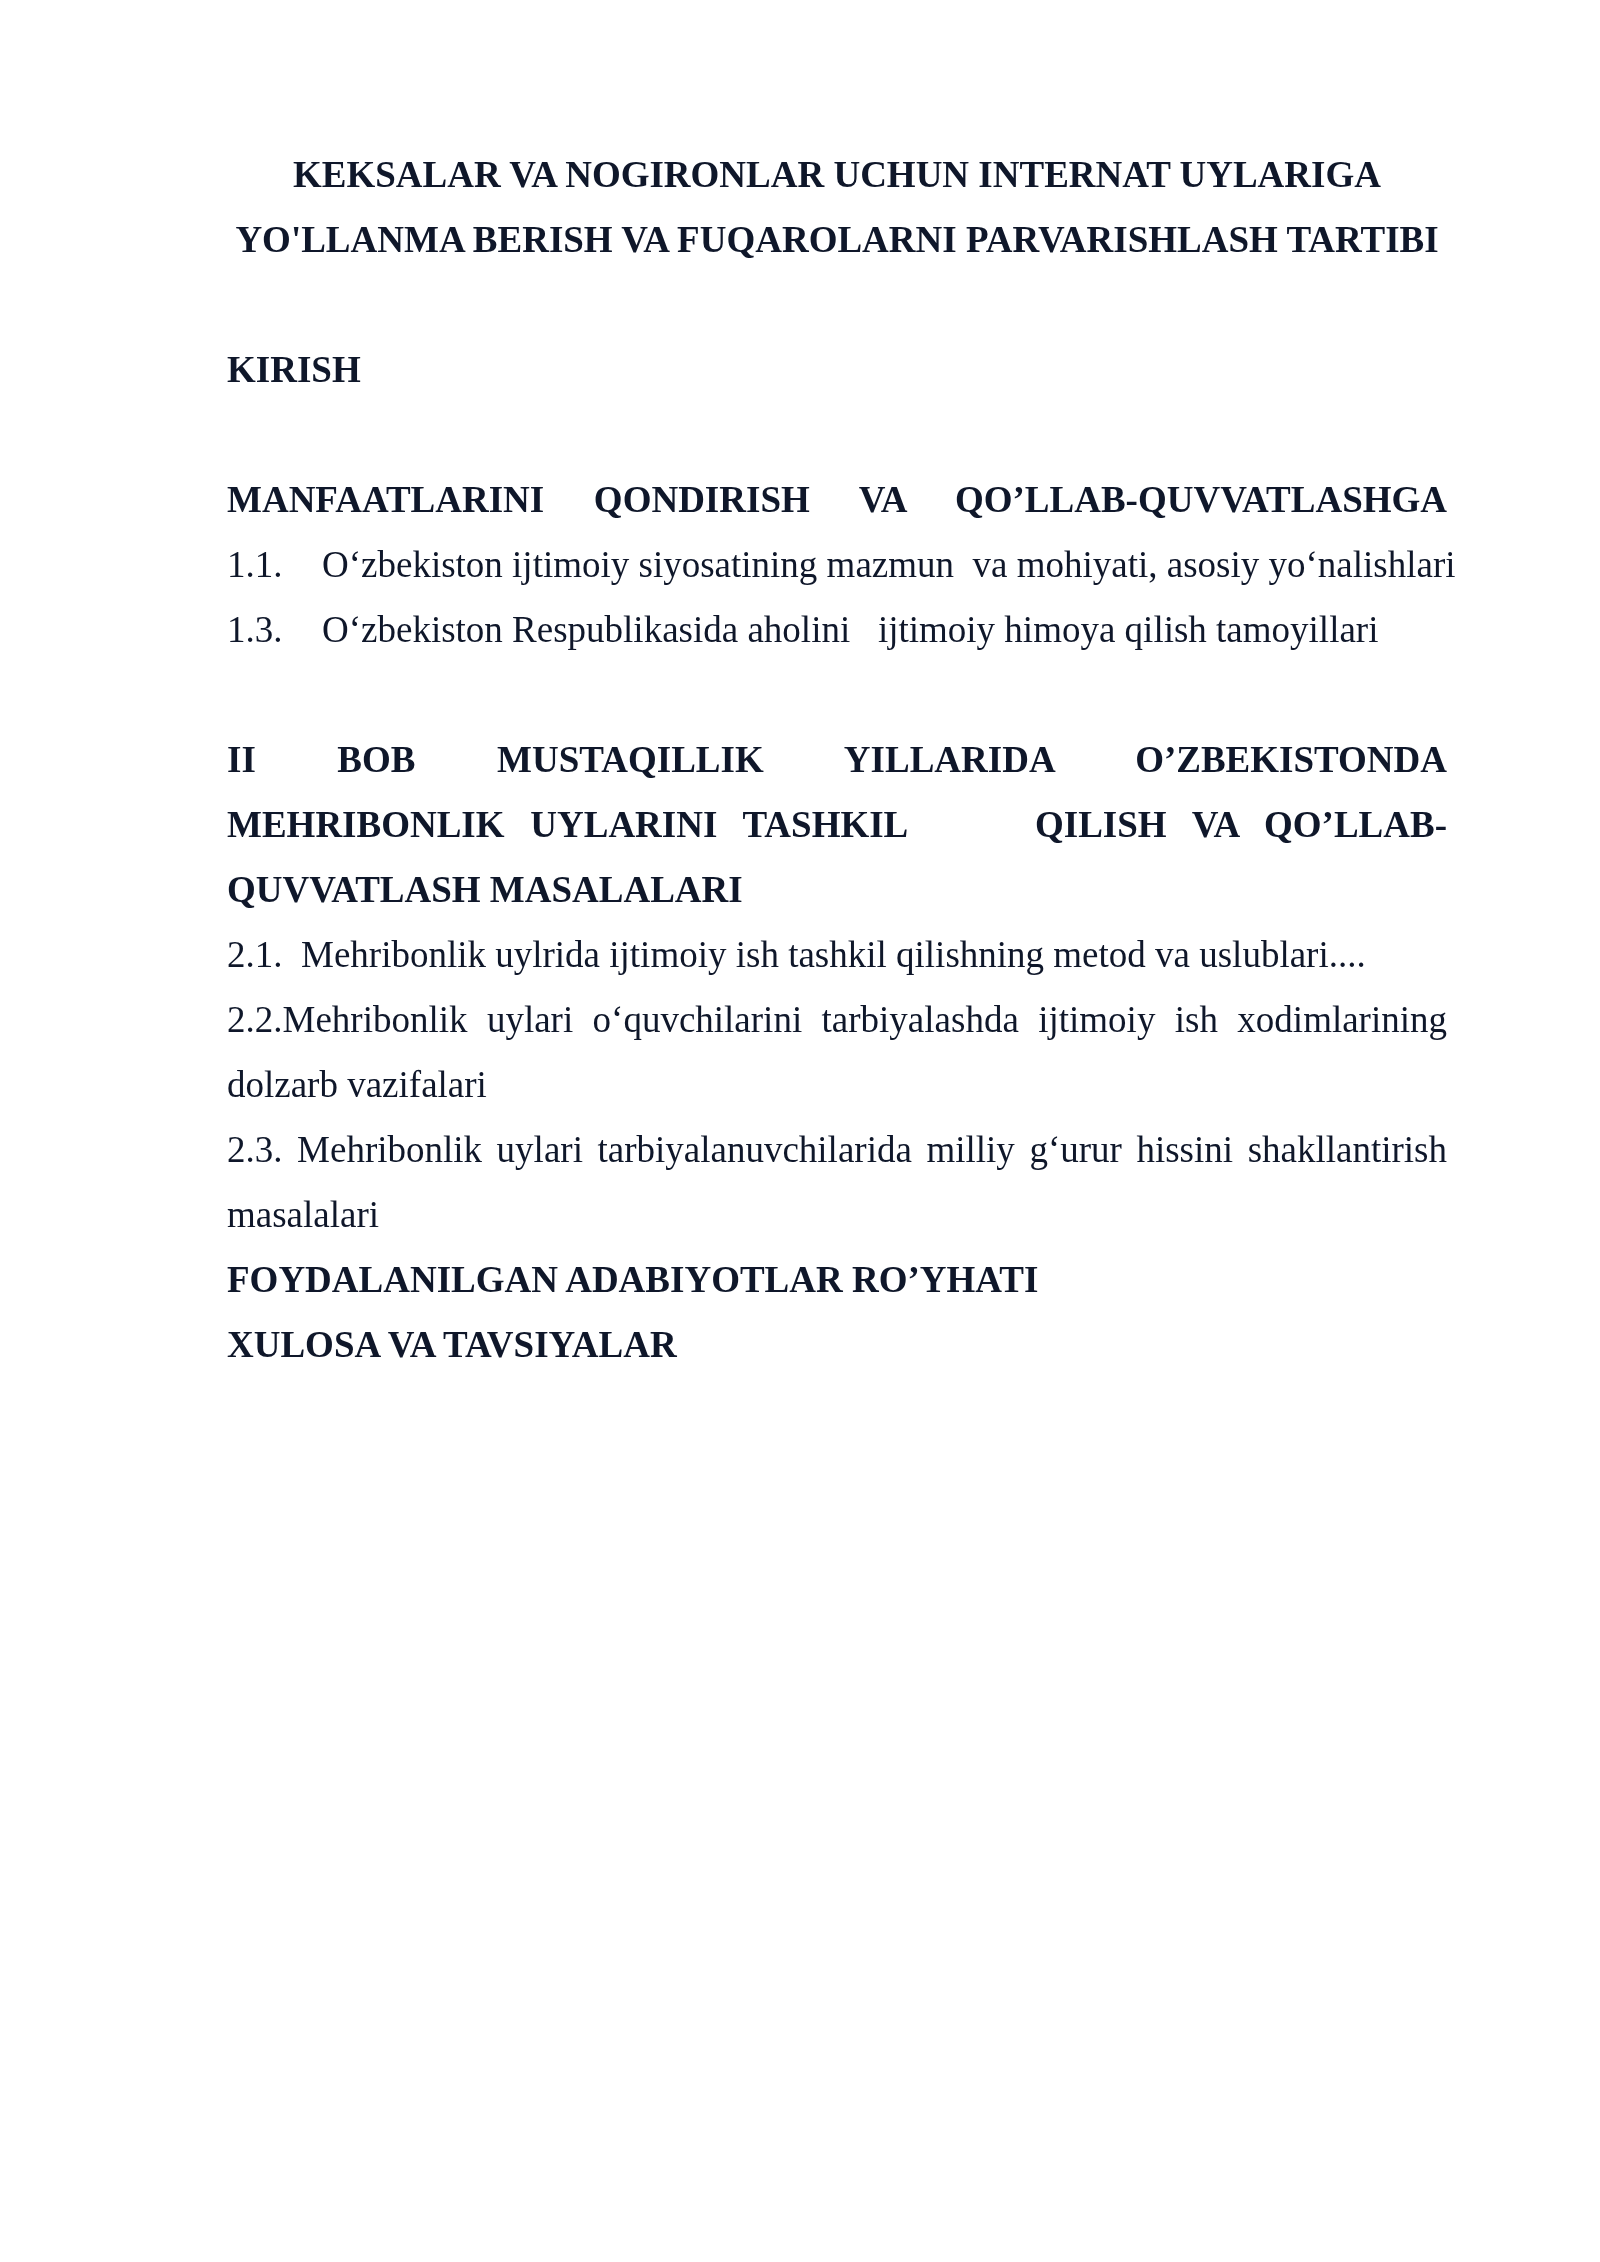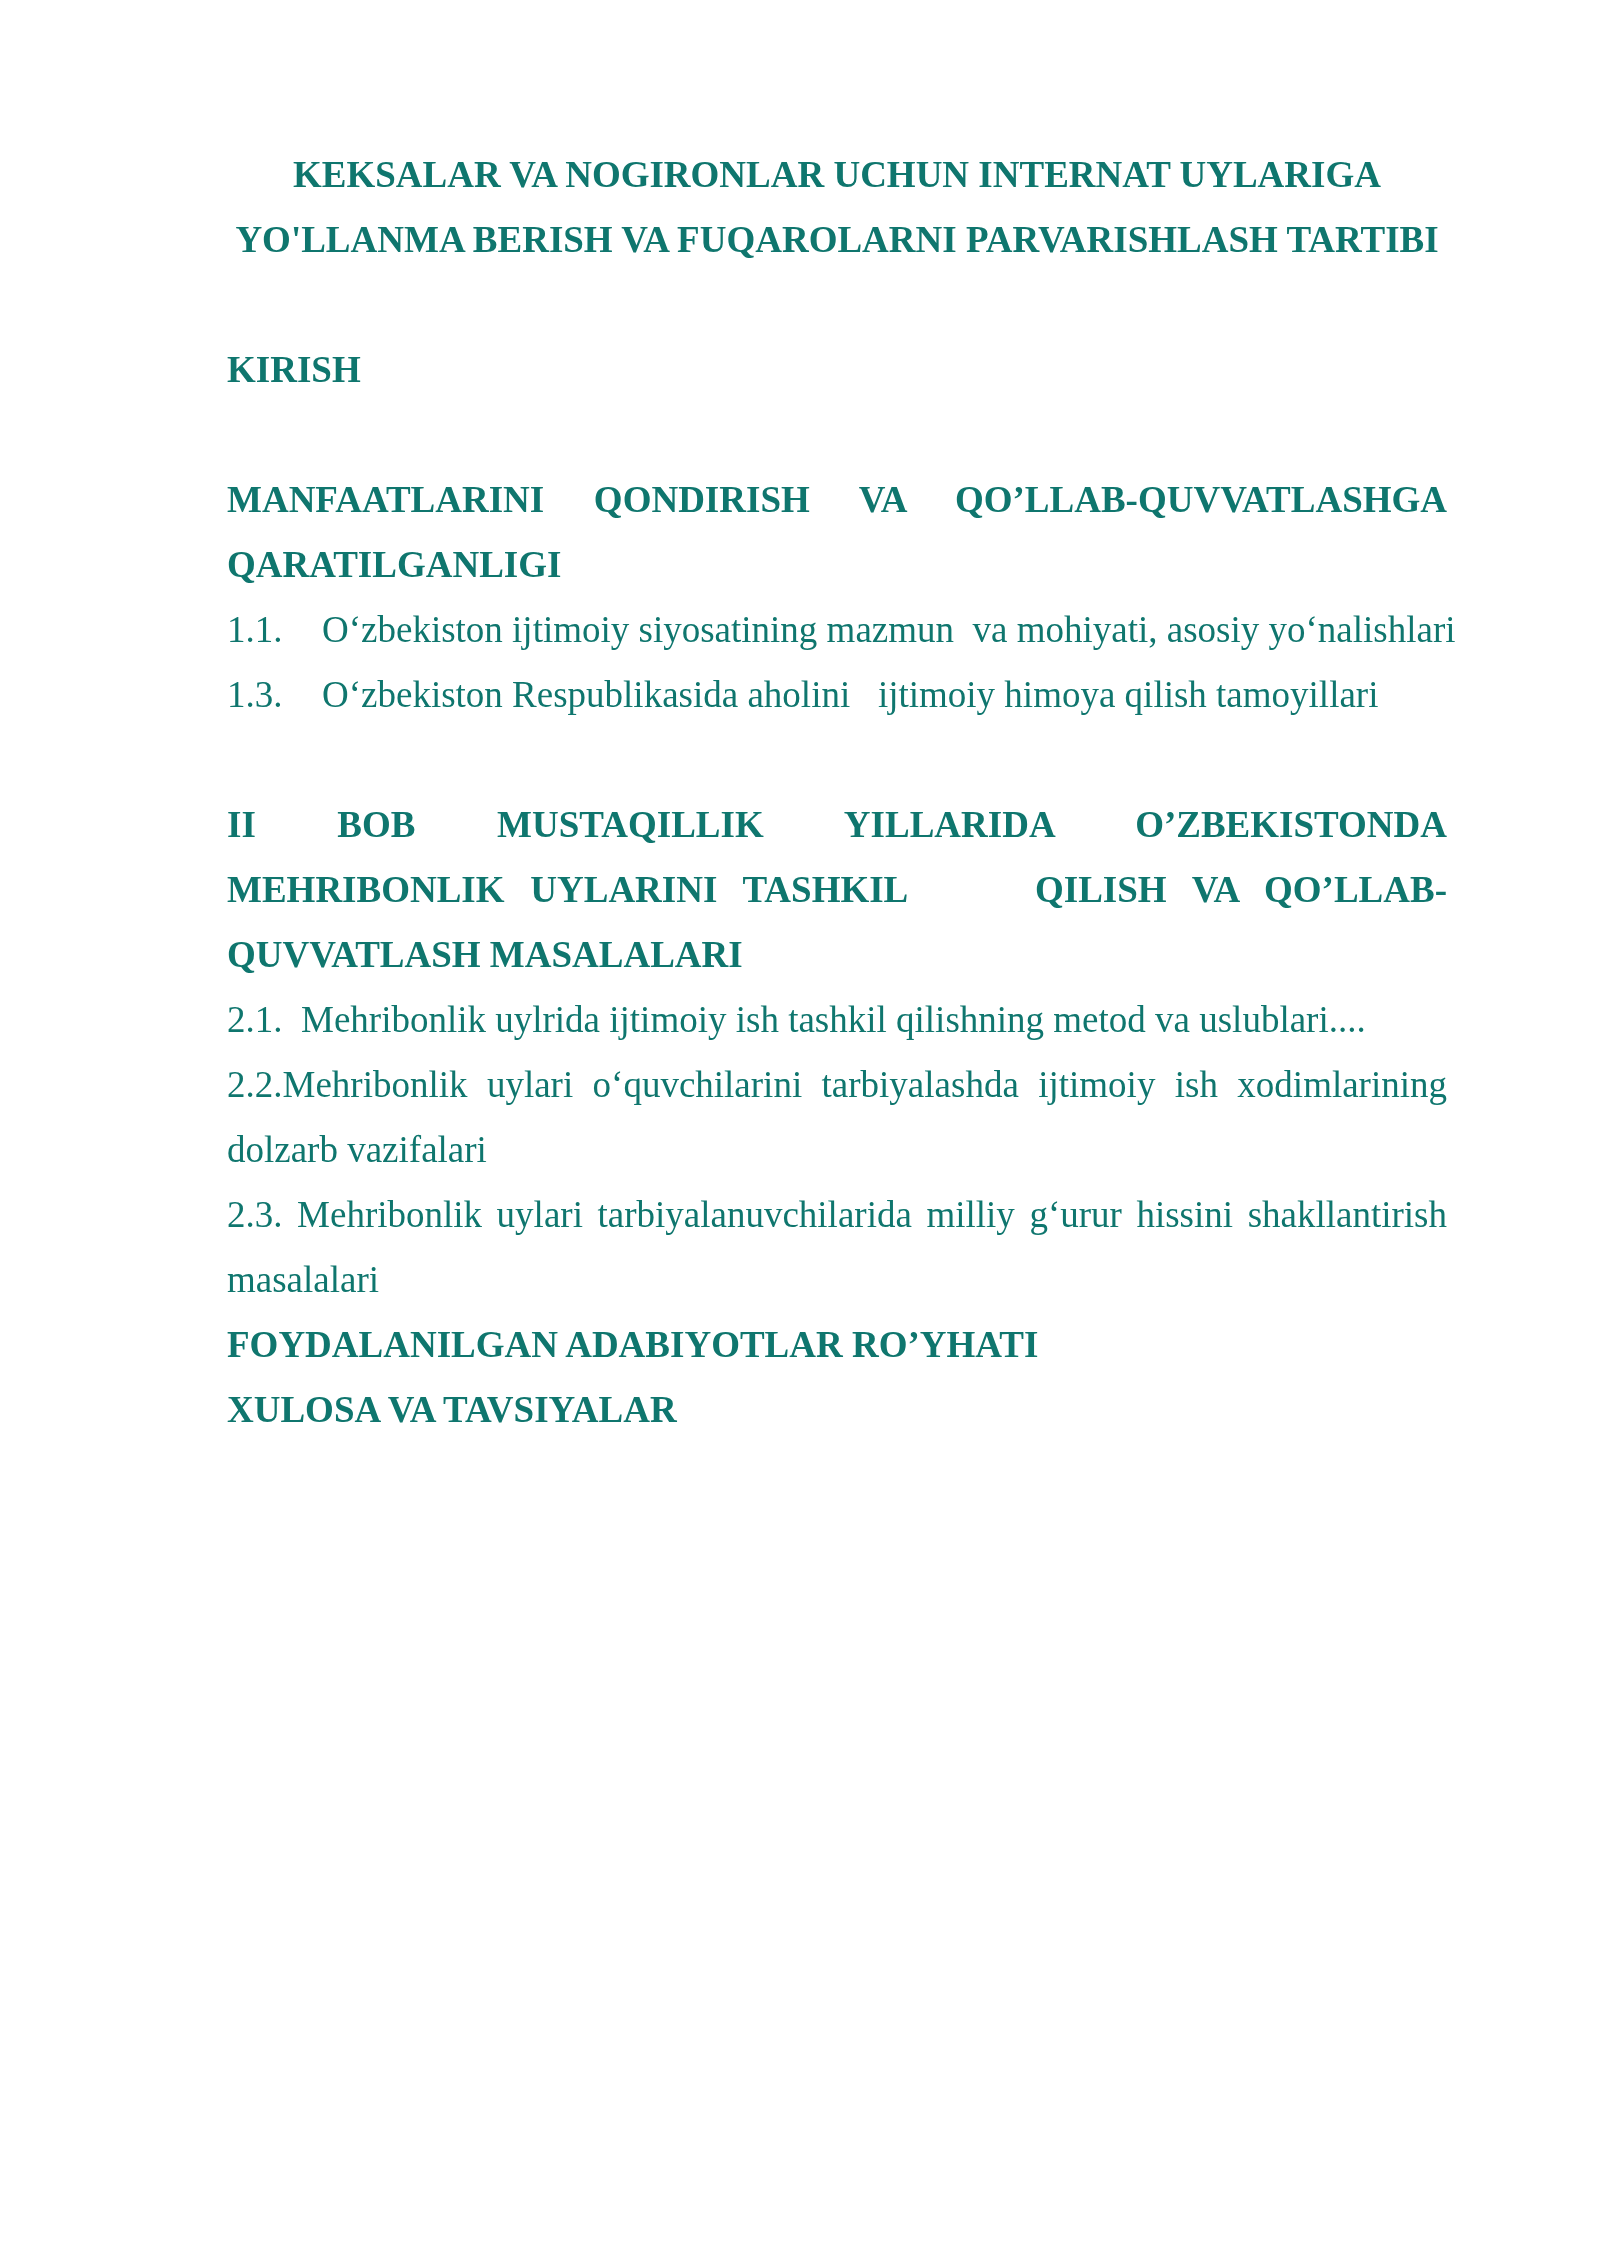--- a/index.html
+++ b/index.html
@@ -7,21 +7,21 @@
     padding: 0;
     background: #ffffff;
   }
   .page {
     position: relative;
     width: 1600px;
     height: 2262px;
     background: #ffffff;
     overflow: hidden;
     font-family: "Liberation Serif", "DejaVu Serif", serif;
-    color: #0f766e;
+    color: #0f172a;
   }
   .content {
     position: absolute;
     left: 227px;
     top: 142px;
     width: 1220px;
     font-size: 37px;
     line-height: 65px;
   }
   .line { min-height: 65px; }
@@ -45,21 +45,20 @@
     <div class="line center bold">KEKSALAR VA NOGIRONLAR UCHUN INTERNAT UYLARIGA</div>
     <div class="line center bold">YO'LLANMA BERISH VA FUQAROLARNI PARVARISHLASH TARTIBI</div>
 
     <div class="line blank"></div>
 
     <div class="line bold">KIRISH</div>
 
     <div class="line blank"></div>
 
     <div class="line bold just">MANFAATLARINI QONDIRISH VA QO’LLAB-QUVVATLASHGA</div>
-    <div class="line bold">QARATILGANLIGI</div>
 
     <div class="line item">
       <span class="num">1.1.</span>
       <span class="itxt">O‘zbekiston ijtimoiy siyosatining mazmun&nbsp; va mohiyati, asosiy yo‘nalishlari</span>
     </div>
     <div class="line item">
       <span class="num">1.3.</span>
       <span class="itxt">O‘zbekiston Respublikasida aholini &nbsp; ijtimoiy himoya qilish tamoyillari</span>
     </div>
 

